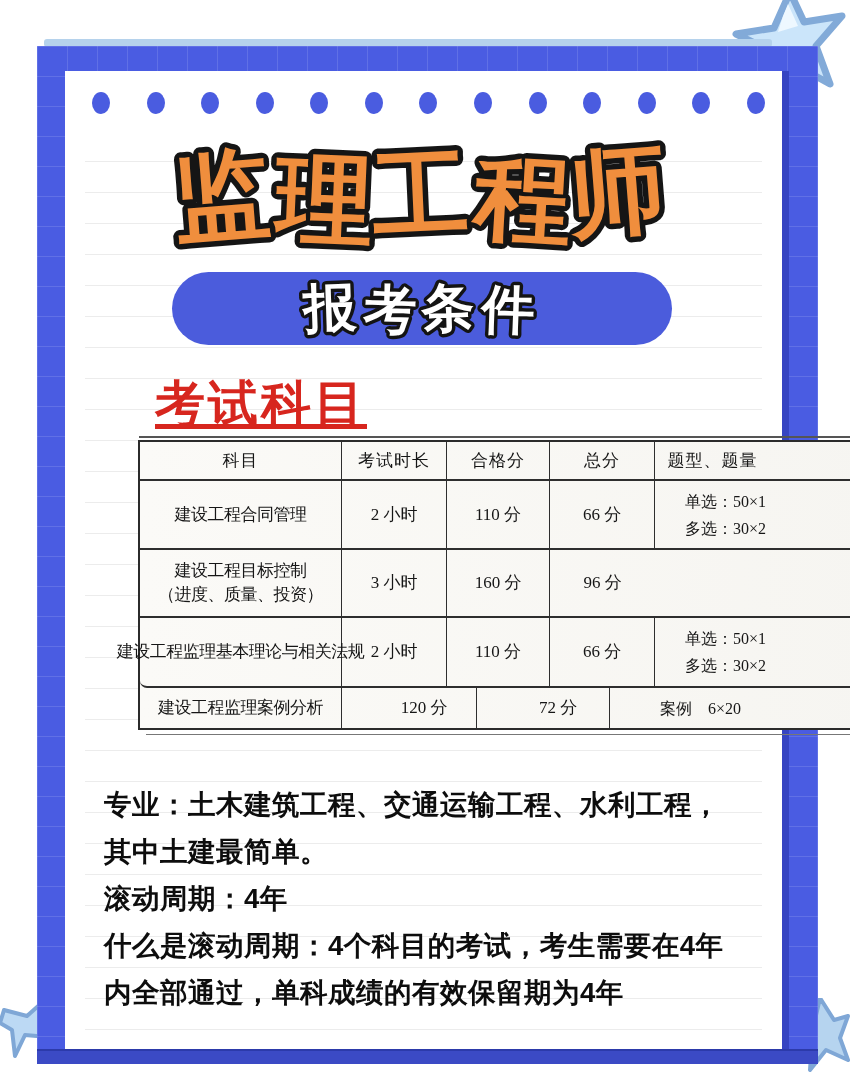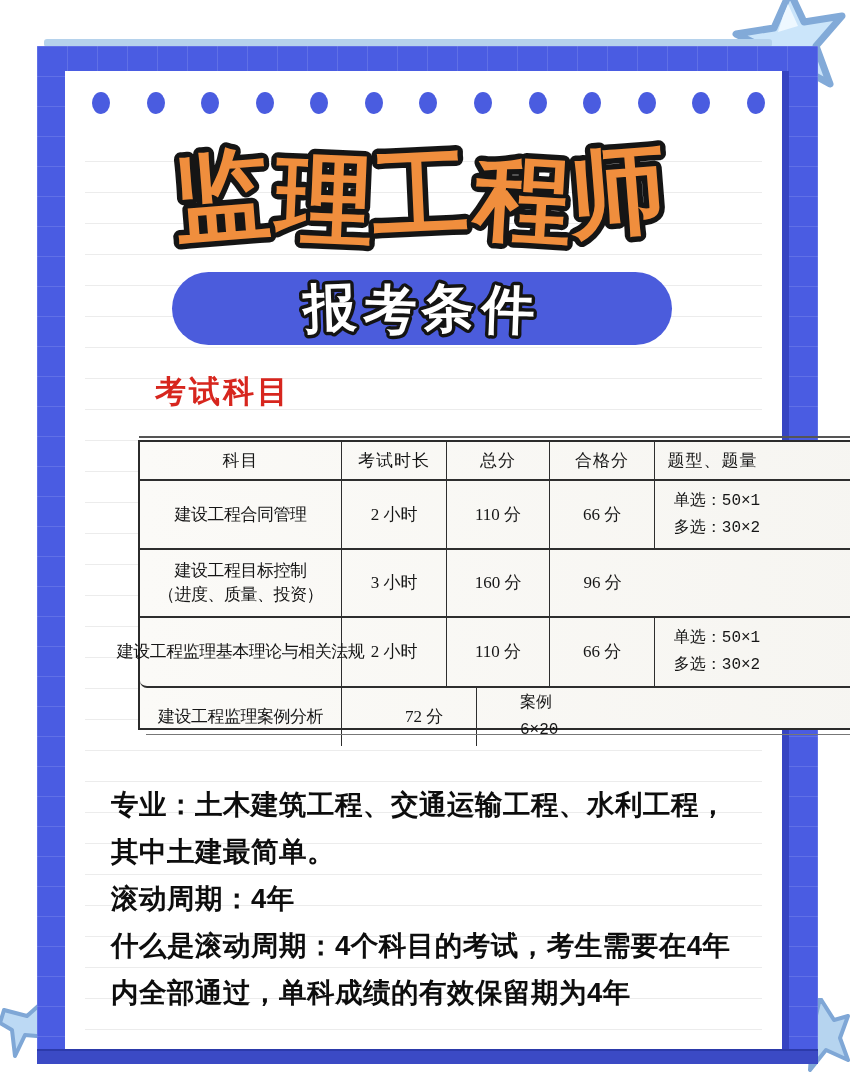--- a/index.html
+++ b/index.html
@@ -34,39 +34,39 @@
   #dots{position:absolute;left:27px;top:21px;width:673px;height:22px;display:flex;justify-content:space-between;align-items:center;}
   .dot{width:18px;height:22px;border-radius:50%;background:#4a5ce0;}
 
   
   #title-wrap{position:absolute;left:78px;top:62px;width:560px;height:125px;transform:rotate(-0.6deg);}
   
   #badge{position:absolute;left:107px;top:201px;width:500px;height:73px;background:#4b5cdc;border-radius:37px;}
   #badge svg{position:absolute;left:0;top:0;}
 
   
-  #section-heading{position:absolute;left:90px;top:300px;font-size:31px;font-weight:900;color:#d7261e;letter-spacing:3px;}
+  #section-heading{position:absolute;left:90px;top:300px;font-size:50px;font-weight:900;color:#d7261e;letter-spacing:3px;text-decoration:underline;}
 
   
   #exam-table{position:absolute;left:45px;top:369px;width:762px;box-sizing:border-box;
     border:2.5px solid #2b2b2b;background:linear-gradient(90deg,#fbfaf7 0%,#f6f5f1 99%);
     font-family:"Liberation Serif","DejaVu Serif",serif;color:#161616;margin-left:28px;}
   #exam-table:before{content:"";position:absolute;left:-1px;right:-1px;top:-6px;height:1.5px;background:#555;}
   #exam-table:after{content:"";position:absolute;left:6px;right:2px;bottom:-7px;height:1.5px;background:#777;}
   .trow{display:grid;grid-template-columns:202px 105px 103px 105px 115px;border-bottom:2px solid #2e2e2e;}
   .trow:last-child{border-bottom:none;gap:30px;}
   .tcell{border-right:1.8px solid #2e2e2e;display:flex;flex-direction:column;justify-content:center;align-items:center;
     font-size:17px;line-height:24px;padding:2px 4px;box-sizing:border-box;text-align:center;}
   .tcell:last-child{border-right:none;}
   .tcell.subject{letter-spacing:-0.5px;white-space:nowrap;}
-  .tcell.types{align-items:center;padding-left:13px;text-align:left;font-size:16px;line-height:27px;font-family:Liberation Mono, monospace;}
+  .tcell.types{align-items:flex-end;padding-left:13px;text-align:left;font-size:16px;line-height:27px;}
   .head .tcell{font-size:17px;letter-spacing:1px;}
 
   
-  #notes{position:absolute;left:46px;top:710px;width:632px;font-size:27.5px;font-weight:700;line-height:47px;color:#0d0d0d;letter-spacing:0.5px;}
+  #notes{position:absolute;left:39px;top:710px;width:632px;font-size:27.5px;font-weight:700;line-height:47px;color:#0d0d0d;letter-spacing:0.5px;}
   #notes p{margin:0;}
 </style>
 </head>
 <body>
 
 <div id="stage">
 
   <svg id="star-tr" class="star" width="128" height="128" viewBox="0 0 128 128">
     <polygon points="62,2 76,32 114,26 88,56 102,94 64,73 31,97 39,59 8,44 46,38" fill="#cbe5fa" stroke="#82aad8" stroke-width="7" stroke-linejoin="round"></polygon>
     <polygon points="60,14 70,36 50,42 55,26" fill="#eef8ff"></polygon>
@@ -118,24 +118,24 @@
 
       <div id="exam-table">
           <div class="trow head" style="height: 37px;">
             <div class="tcell ">
               <div>科目</div>
             </div>
             <div class="tcell ">
               <div>考试时长</div>
             </div>
             <div class="tcell ">
+              <div>合格分</div>
+            </div>
+            <div class="tcell ">
               <div>总分</div>
-            </div>
-            <div class="tcell ">
-              <div>合格分</div>
             </div>
             <div class="tcell ">
               <div>题型、题量</div>
             </div>
           </div>
           <div class="trow" style="height: 67px;">
             <div class="tcell subject">
               <div>建设工程合同管理</div>
             </div>
             <div class="tcell ">
@@ -181,20 +181,23 @@
               <div>66 分</div>
             </div>
             <div class="tcell types">
               <div>单选：50×1</div>
               <div>多选：30×2</div>
             </div>
           </div>
           <div class="trow" style="height: 40px;">
             <div class="tcell subject">
               <div>建设工程监理案例分析</div>
+            </div>
+            <div class="tcell ">
+              <div>120 分</div>
             </div>
             <div class="tcell ">
               <div>72 分</div>
             </div>
             <div class="tcell types">
               <div>案例　6×20</div>
             </div>
           </div>
         </div>
 

